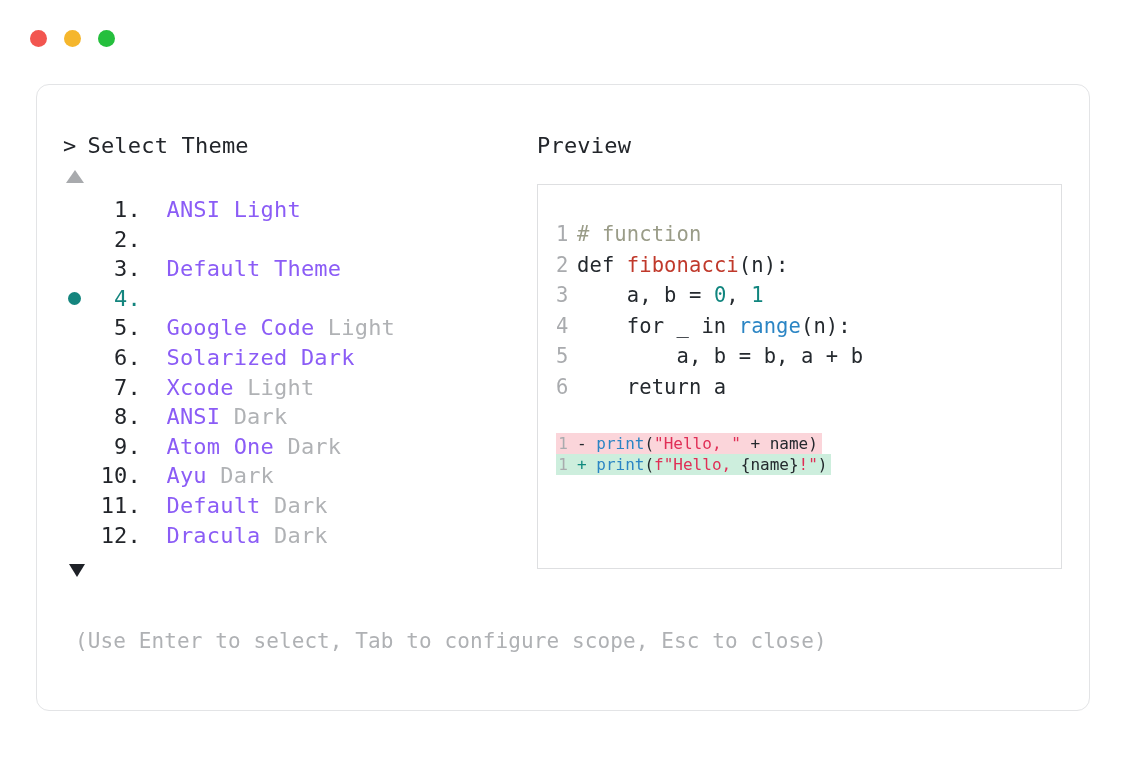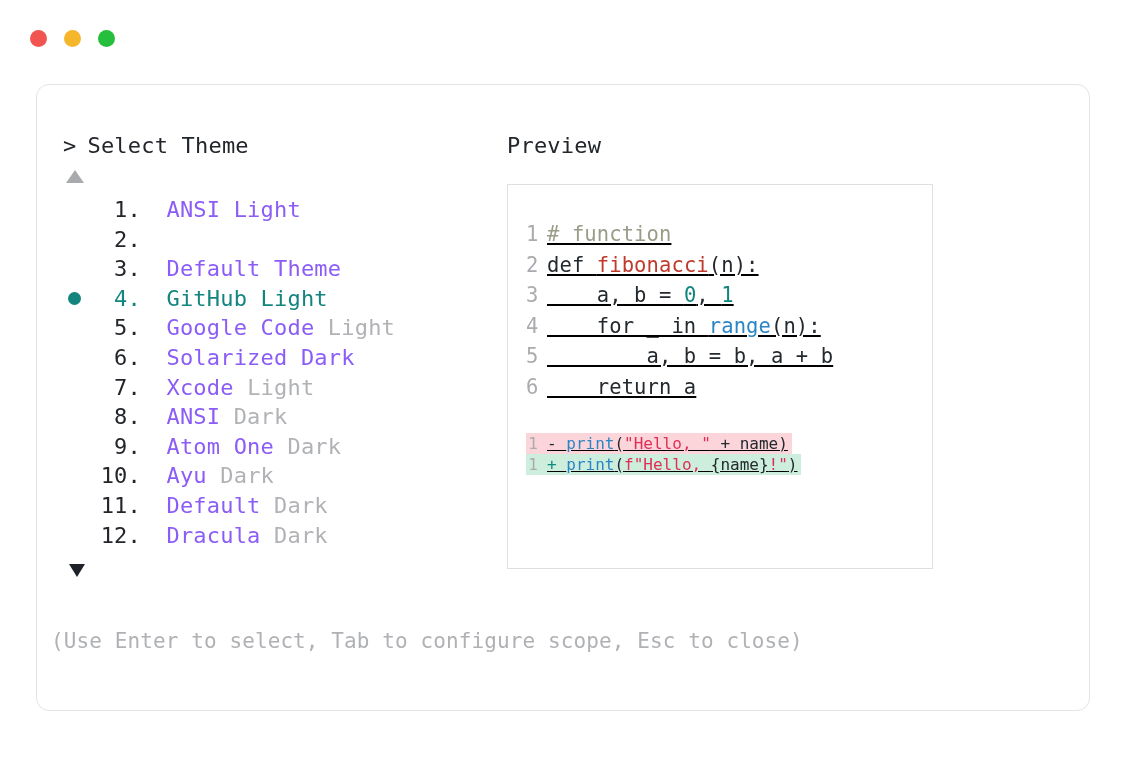--- a/index.html
+++ b/index.html
@@ -132,51 +132,50 @@
     margin-left: 6px;
     width: 0;
     height: 0;
     border-left: 8px solid transparent;
     border-right: 8px solid transparent;
     border-top: 13px solid #1e2127;
   }
 
   .hint-line {
     position: absolute;
-    left: 14px;
+    left: 38px;
     top: 541px;
     font-size: 21px;
     line-height: 30px;
     color: #afb1b4;
     white-space: pre;
     letter-spacing: 0.1px;
   }
 
   
   .right-col {
     position: absolute;
-    left: 470px;
+    left: 500px;
     top: 46px;
     width: 530px;
   }
   .preview-label {
     font-size: 22px;
     line-height: 30px;
     color: #22252a;
     letter-spacing: 0.2px;
   }
   .preview-panel {
     margin-top: 23px;
-    width: 426px;
+    width: 525px;
     height: 385px;
     box-sizing: border-box;
     border: 1px solid #dedfe1;
     background: #ffffff;
     padding: 34px 0 0 18px;
-    text-decoration: underline;
   }
 
   .code-block {
     font-size: 20.5px;
     line-height: 30.5px;
     white-space: pre;
     letter-spacing: 0.1px;
   }
   .code-line { display: block; }
   .lnum {
@@ -221,21 +220,21 @@
         <span class="prompt-caret">&gt;</span>
         <span>Select Theme</span>
       </div>
 
       <div class="scroll-arrow-up"></div>
 
       <div class="theme-list" id="theme-list">
           <div class="theme-row"><span class="bullet-slot"></span><span class="row-index">1.</span><span class="row-dot"> </span><span class="row-name">ANSI Light</span></div>
           <div class="theme-row"><span class="bullet-slot"></span><span class="row-index">2.</span><span class="row-dot"> </span></div>
           <div class="theme-row"><span class="bullet-slot"></span><span class="row-index">3.</span><span class="row-dot"> </span><span class="row-name">Default Theme</span></div>
-          <div class="theme-row selected"><span class="bullet-slot"><span class="bullet" style="background: rgb(20, 133, 126);"></span></span><span class="row-index">4.</span><span class="row-dot"> </span><span class="row-name">GitHub Light</span></div>
+          <div class="theme-row selected"><span class="bullet-slot"><span class="bullet" style="background: rgb(20, 133, 126);"></span></span><span class="row-index">4.</span><span class="row-dot"> </span></div>
           <div class="theme-row"><span class="bullet-slot"></span><span class="row-index">5.</span><span class="row-dot"> </span><span class="row-name">Google Code</span><span class="row-mode muted"> Light</span></div>
           <div class="theme-row"><span class="bullet-slot"></span><span class="row-index">6.</span><span class="row-dot"> </span><span class="row-name">Solarized Dark</span></div>
           <div class="theme-row"><span class="bullet-slot"></span><span class="row-index">7.</span><span class="row-dot"> </span><span class="row-name">Xcode</span><span class="row-mode muted"> Light</span></div>
           <div class="theme-row"><span class="bullet-slot"></span><span class="row-index">8.</span><span class="row-dot"> </span><span class="row-name">ANSI</span><span class="row-mode muted"> Dark</span></div>
           <div class="theme-row"><span class="bullet-slot"></span><span class="row-index">9.</span><span class="row-dot"> </span><span class="row-name">Atom One</span><span class="row-mode muted"> Dark</span></div>
           <div class="theme-row"><span class="bullet-slot"></span><span class="row-index">10.</span><span class="row-dot"> </span><span class="row-name">Ayu</span><span class="row-mode muted"> Dark</span></div>
           <div class="theme-row"><span class="bullet-slot"></span><span class="row-index">11.</span><span class="row-dot"> </span><span class="row-name">Default</span><span class="row-mode muted"> Dark</span></div>
           <div class="theme-row"><span class="bullet-slot"></span><span class="row-index">12.</span><span class="row-dot"> </span><span class="row-name">Dracula</span><span class="row-mode muted"> Dark</span></div>
         </div>
 

